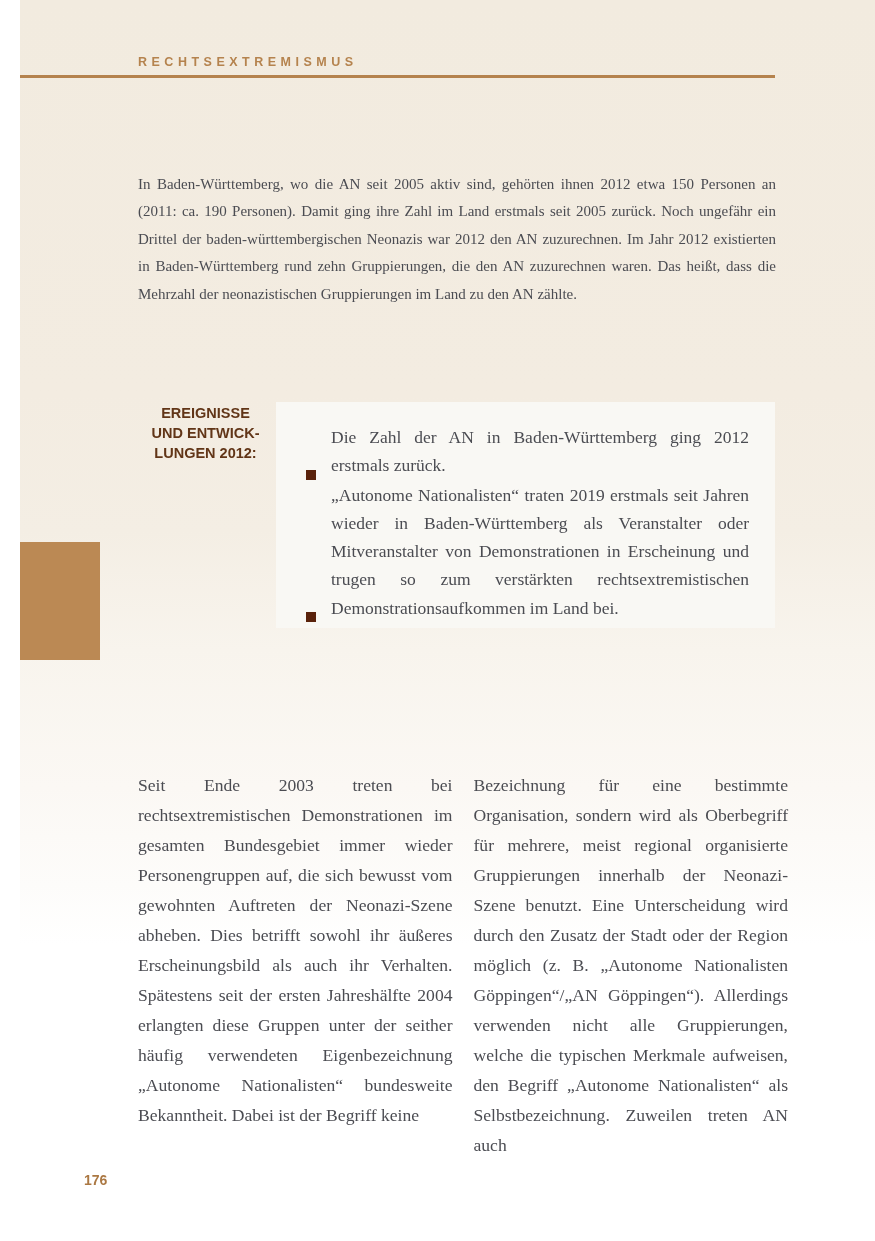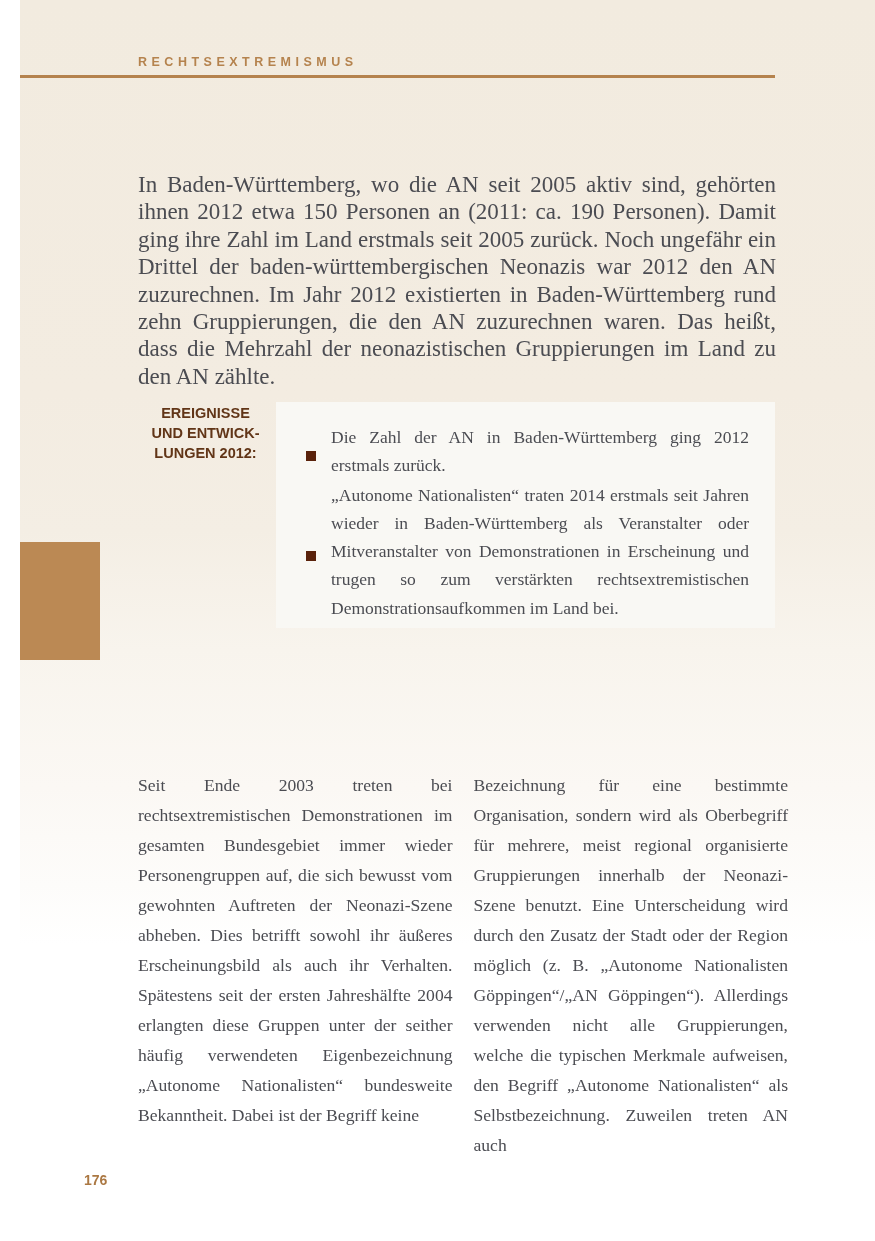--- a/index.html
+++ b/index.html
@@ -41,21 +41,21 @@
     height: 3px;
     background: #b5834e;
   }
 
   
   .intro {
     position: absolute;
     left: 118px;
     top: 171px;
     width: 638px;
-    font-size: 23px;
+    font-size: 15px;
     line-height: 27.4px;
     color: #4b4c52;
     text-align: justify;
     hyphens: auto;
     -webkit-hyphens: auto;
   }
 
   
   .events-label {
     position: absolute;
@@ -76,21 +76,21 @@
     position: absolute;
     left: 256px;
     top: 402px;
     width: 499px;
     height: 226px;
     background: #f9f8f4;
     padding: 21px 26px 18px 30px;
   }
   .bullet-item {
     display: flex;
-    align-items: center;
+    align-items: flex-end;
     margin-bottom: 1px;
   }
   .bullet-square {
     flex: 0 0 10px;
     width: 10px;
     height: 10px;
     background: #5a220b;
     margin-top: 9px;
     margin-right: 15px;
   }
@@ -158,21 +158,21 @@
 UND ENTWICK-
 LUNGEN 2012:</div>
 
   <div class="events-box">
     <div class="bullet-item">
       <span class="bullet-square"></span>
       <span class="bullet-text">Die Zahl der AN in Baden-Württemberg ging 2012 erstmals zurück.</span>
     </div>
     <div class="bullet-item">
       <span class="bullet-square"></span>
-      <span class="bullet-text">„Autonome Nationalisten“ traten 2014 erstmals seit Jahren wieder in Baden-Württemberg als Veranstalter oder Mitveranstalter von Demonstrationen in Erscheinung und trugen so zum verstärkten rechtsextremistischen Demonstrationsaufkommen im Land bei.</span>
+      <span class="bullet-text">„Autonome Nationalisten“ traten 2019 erstmals seit Jahren wieder in Baden-Württemberg als Veranstalter oder Mitveranstalter von Demonstrationen in Erscheinung und trugen so zum verstärkten rechtsextremistischen Demonstrationsaufkommen im Land bei.</span>
     </div>
   </div>
 
   <div class="edge-tab"></div>
 
   <div class="columns">
     <p class="col">Seit Ende 2003 treten bei rechtsextremistischen Demonstrationen im gesamten Bundesgebiet immer wieder Personengruppen auf, die sich bewusst vom gewohnten Auftreten der Neonazi-Szene abheben. Dies betrifft sowohl ihr äußeres Erscheinungsbild als auch ihr Verhalten. Spätestens seit der ersten Jahreshälfte 2004 erlangten diese Gruppen unter der seither häufig verwendeten Eigenbezeichnung „Autonome Nationalisten“ bundesweite Bekanntheit. Dabei ist der Begriff keine</p>
     <p class="col">Bezeichnung für eine bestimmte Organisation, sondern wird als Oberbegriff für mehrere, meist regional organisierte Gruppierungen innerhalb der Neonazi-Szene benutzt. Eine Unterscheidung wird durch den Zusatz der Stadt oder der Region möglich (z. B. „Autonome Nationalisten Göppingen“/„AN Göppingen“). Allerdings verwenden nicht alle Gruppierungen, welche die typischen Merkmale aufweisen, den Begriff „Autonome Nationalisten“ als Selbstbezeichnung. Zuweilen treten AN auch</p>
   </div>
 

